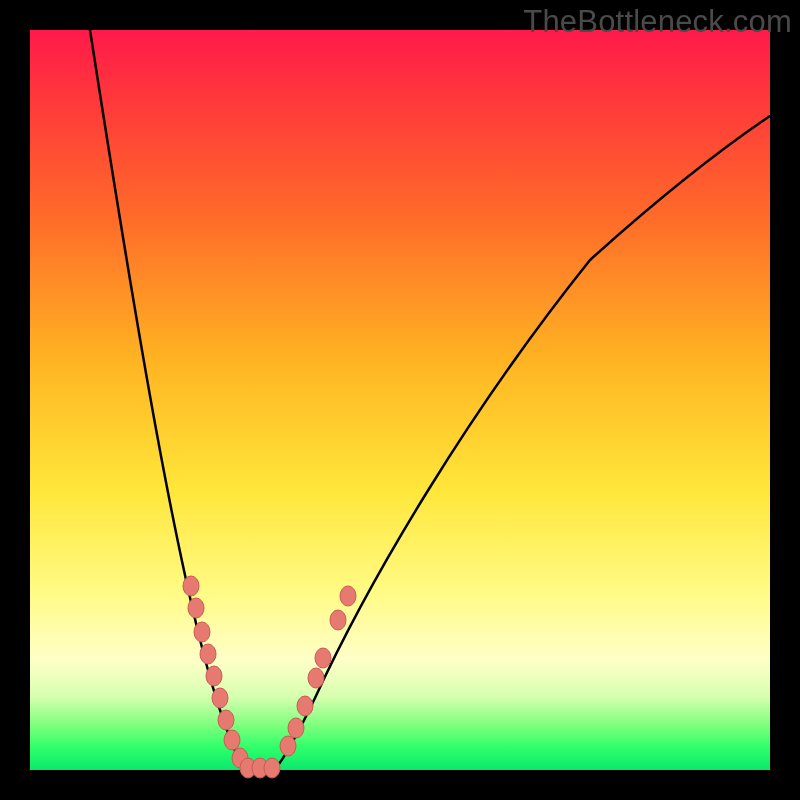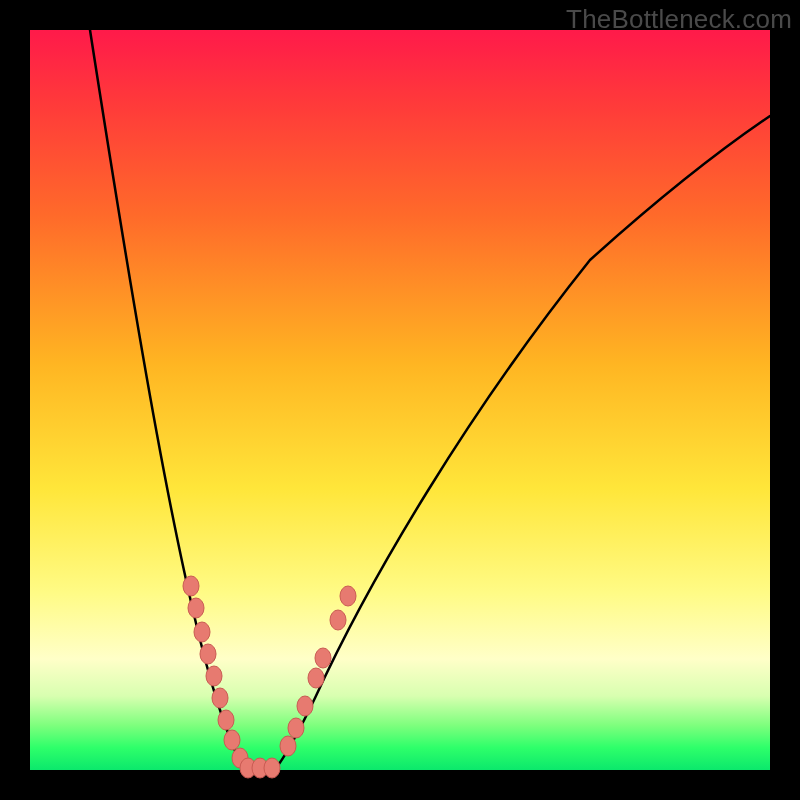--- a/index.html
+++ b/index.html
@@ -36,21 +36,21 @@
       #d8ffb0 90%,
       #7dff7d 94%,
       #2eff6a 97%,
       #0be86c 100%);
   }
   .watermark {
     position: absolute;
     top: 4px;
     right: 8px;
     color: #4a4a4a;
-    font-size: 26px;
+    font-size: 31px;
     font-weight: 500;
     letter-spacing: 0.2px;
     user-select: none;
   }
   svg.curve {
     position: absolute;
     left: 0;
     top: 0;
     width: 740px;
     height: 740px;

